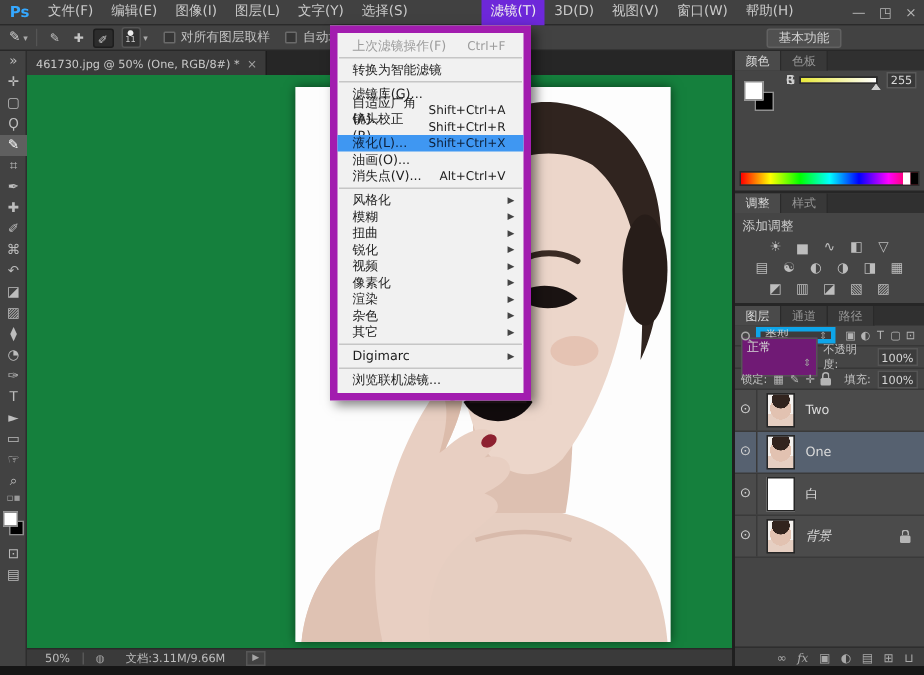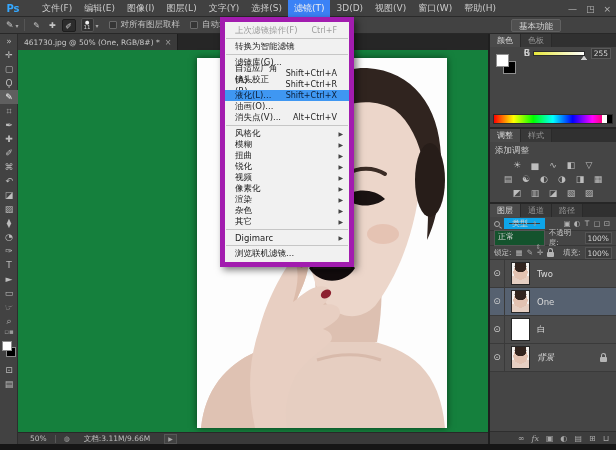--- a/index.html
+++ b/index.html
@@ -1,24 +1,24 @@
 <!DOCTYPE html>
 <html><head>
 <meta charset="utf-8">
 <style>
   * { margin:0; padding:0; box-sizing:border-box; }
   html,body { width:616px; height:450px; overflow:hidden; }
   body { font-family:"DejaVu Sans","Liberation Sans",sans-serif; background:#1f1f1f; position:relative; color:#cfcfcf; }
   #app { position:absolute; inset:0; width:616px; height:450px; }
 
   
-  .menubar { position:absolute; left:0; top:0; width:616px; height:17px; background:#414141; border-bottom:1px solid #2a2a2a; display:flex; align-items:center;gap:10px; }
+  .menubar { position:absolute; left:0; top:0; width:616px; height:17px; background:#414141; border-bottom:1px solid #2a2a2a; display:flex; align-items:center; }
   .pslogo { width:26px; text-align:center; font-weight:bold; font-size:10px; color:#35a8ff; }
   .mbitem { font-size:9px; color:#cacaca; padding:0 6px; height:17px; line-height:17px; cursor:default; }
-  .mbitem.on { background:#3b82f6; color:#efefef; }
+  .mbitem.on { background:#6d28d9; color:#efefef;margin-left:43px; }
   .winctl { position:absolute; right:5px; top:0; display:flex; gap:9px; font-size:9px; color:#b5b5b5; height:17px; align-items:center; }
 
   
   .optionsbar { position:absolute; left:0; top:17px; width:616px; height:17px; background:#424242; border-bottom:1px solid #282828; display:flex; align-items:center; font-size:8px; }
   .ob-toolicon { margin-left:6px; color:#cfcfcf; font-size:9px; }
   .ob-caret { font-size:6px; color:#aaa; margin-left:2px; }
   .ob-sep { width:1px; height:12px; background:#2e2e2e; border-right:1px solid #555; margin:0 5px; }
   .ob-mode { width:14px; height:13px; text-align:center; line-height:13px; color:#c5c5c5; font-size:8px; border-radius:2px; }
   .ob-mode.on { background:#2c2c2c; border:1px solid #1d1d1d; }
   .brushprev { width:13px; height:14px; background:#323232; border:1px solid #555; border-radius:2px; display:flex; flex-direction:column; align-items:center; justify-content:center; margin-left:5px; }
@@ -87,25 +87,25 @@
   .adjpanel { top:95px; height:73px; }
   .adjtitle { font-size:8.5px; color:#cdcdcd; padding:3px 0 1px 5px; }
   .adjrow { display:flex; justify-content:center; gap:5px; height:14px; align-items:center; }
   .adjicon { width:13px; height:12px; font-size:9px; line-height:12px; text-align:center; color:#bdbdbd; }
 
   
   .layerspanel { top:170px; height:240px; }
   .lfilter { height:14px; display:flex; align-items:center; padding:0 4px; border-bottom:1px solid #373737; gap:3px; }
   .mag { position:relative; width:6px; height:6px; border:1px solid #aaa; border-radius:50%; margin-right:1px; }
   .mag::after { content:''; position:absolute; left:4px; top:5px; width:3px; height:1px; background:#aaa; transform:rotate(40deg); }
-  .ltype { font-size:8px; color:#cfcfcf; background:#3c3c3c; border:5px solid #0ea5e9; height:11px; line-height:10px; padding:0 3px; display:flex; gap:4px; align-items:center; }
+  .ltype { font-size:8px; color:#cfcfcf; background:#3c3c3c; border:3px solid #0ea5e9; height:11px; line-height:10px; padding:0 3px; display:flex; gap:20px; align-items:center; }
   .ltype .ud { font-size:6.5px; color:#9f9f9f; }
   .lficon { font-size:7.5px; color:#b3b3b3; width:10px; text-align:center; }
   .lblend { height:15px; display:flex; align-items:center; padding:0 4px; gap:4px; border-bottom:1px solid #373737; }
-  .blendsel { width:52px; height:16px; background:#14532d; border:1px solid #555; font-size:8px; color:#d6d6d6; line-height:11px; padding:0 3px; display:flex;flex-direction:column; }
+  .blendsel { width:52px; height:26px; background:#701a75; border:1px solid #555; font-size:8px; color:#d6d6d6; line-height:11px; padding:0 3px; display:flex;flex-direction:column; }
   .blendsel .ud { margin-left:auto; font-size:6.5px; color:#9f9f9f; }
   .olabel { font-size:7.5px; color:#c3c3c3; }
   .oval { height:12px; background:#3c3c3c; border:1px solid #555; font-size:7.5px; color:#d6d6d6; line-height:11px; padding:0 2px; }
   .llock { height:14px; display:flex; align-items:center; padding:0 4px; gap:4px; border-bottom:1px solid #373737; }
   .lockicon { font-size:7.5px; color:#b3b3b3; }
   .padlock { position:relative; display:inline-block; width:7px; height:5px; background:#b5b5b5; border-radius:1px; margin-top:4px; }
   .padlock::before { content:''; position:absolute; top:-4px; left:1px; width:3px; height:3px; border:1px solid #b5b5b5; border-bottom:none; border-radius:3px 3px 0 0; }
   .llist { position:relative; }
   .lrow { height:28px; background:#4b4b4b; border-bottom:1px solid #3a3a3a; display:flex; align-items:center; }
   .lrow.sel { background:#566170; }

